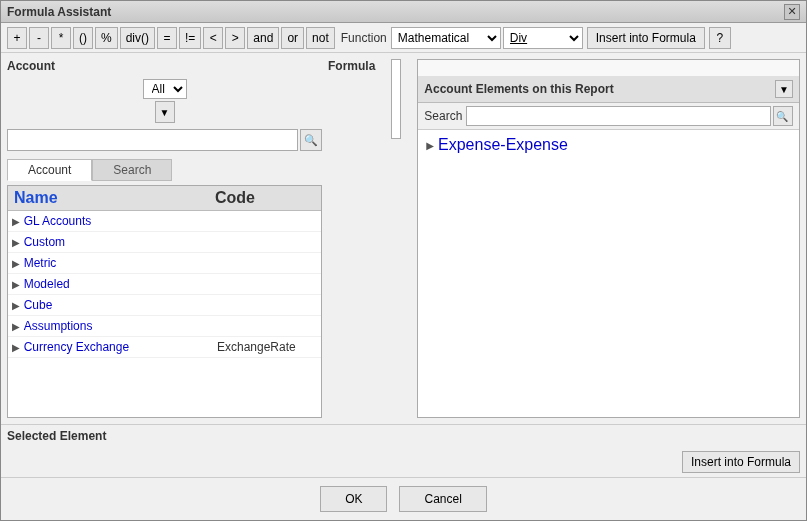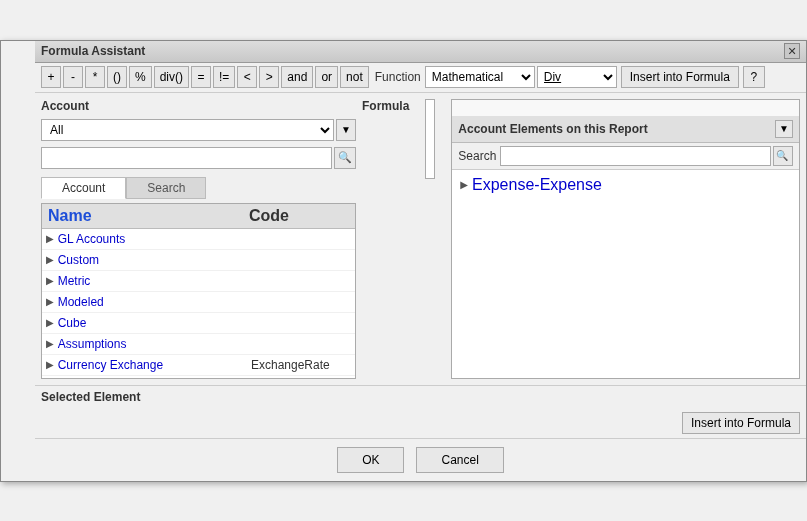--- a/index.html
+++ b/index.html
@@ -1,26 +1,25 @@
 <!DOCTYPE html>
 <html><head>
   <meta charset="utf-8">
   <style>
     * { box-sizing: border-box; margin: 0; padding: 0; font-family: Arial, sans-serif; font-size: 12px; }
     body { background: #f0f0f0; display: flex; align-items: center; justify-content: center; width: 807px; height: 521px; }
     
     .dialog {
       width: 807px;
-      height: 442px;
+      height: 521px;
       background: #f0f0f0;
       border: 1px solid #888;
       display: flex;
       flex-direction: column;
       box-shadow: 2px 2px 6px rgba(0,0,0,0.3);
-      padding-left: 34px;
     }
     
     .title-bar {
       background: linear-gradient(to bottom, #ddd, #c8c8c8);
       padding: 4px 6px;
       display: flex;
       align-items: center;
       justify-content: space-between;
       border-bottom: 1px solid #999;
       height: 22px;
@@ -130,20 +129,21 @@
       font-size: 12px;
       font-weight: bold;
       color: #333;
       margin-bottom: 2px;
     }
     
     .account-dropdown-row {
       display: flex;
       align-items: center;
       gap: 2px;
+      flex-direction: column;
     }
     
     .account-select {
       flex: 1;
       height: 22px;
       border: 1px solid #aaa;
       background: white;
       font-size: 12px;
       padding: 1px 4px;
     }

